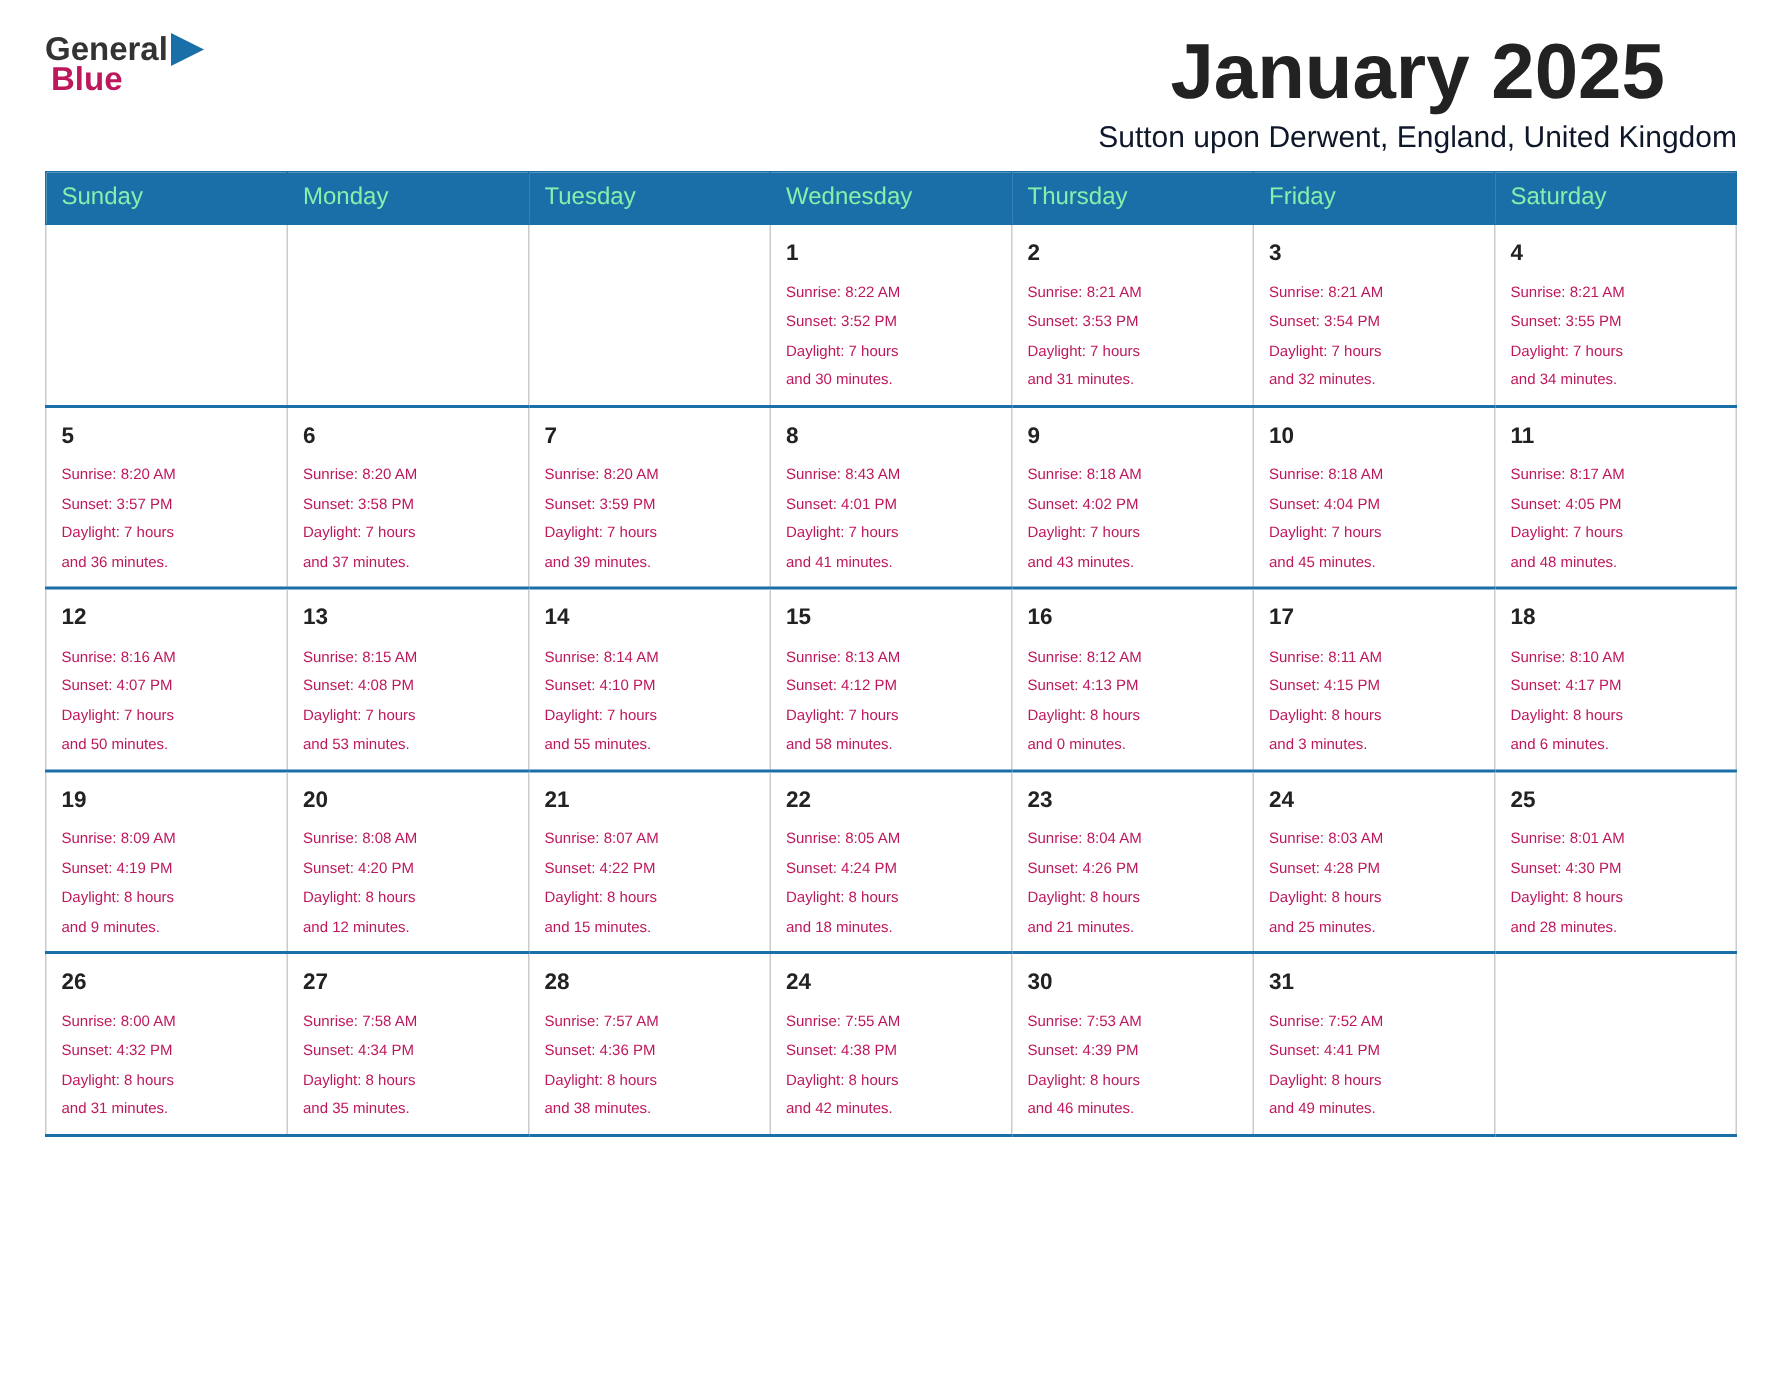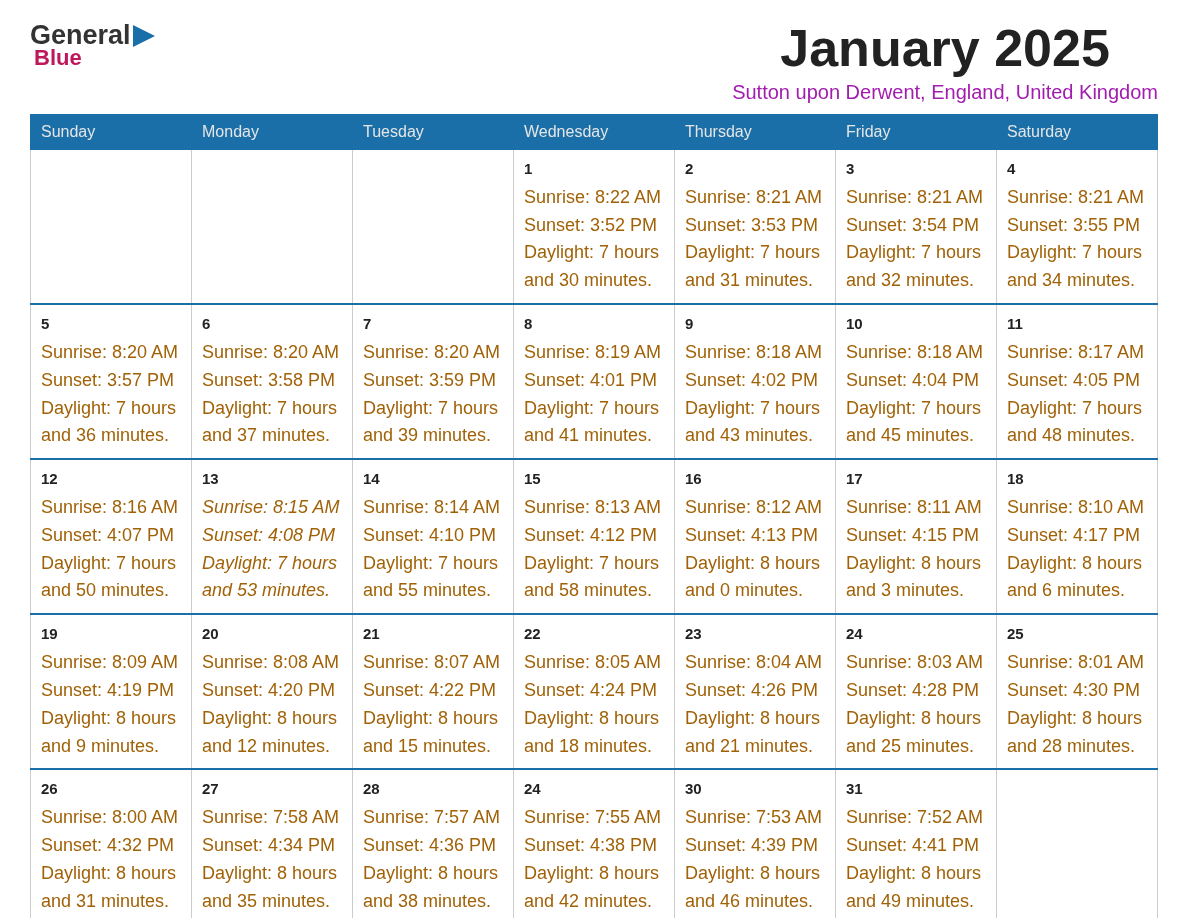--- a/index.html
+++ b/index.html
@@ -15,51 +15,51 @@
       justify-content: space-between;
       align-items: flex-start;
       margin-bottom: 10px;
     }
     .logo {
       display: flex;
       align-items: center;
       gap: 4px;
     }
     .logo-text-general {
-      font-size: 27px;
+      font-size: 22px;
       font-weight: bold;
       color: #333;
     }
     .logo-text-blue {
       font-size: 22px;
       font-weight: bold;
       color: #be185d;
     }
     .title-area {
       text-align: center;
     }
     .month-title {
       font-size: 52px;
       font-weight: bold;
       color: #222;
       line-height: 1.1;
     }
     .location-title {
       font-size: 20px;
-      color: #a21caf;
+      color: #0f172a;
       margin-top: 4px;
     }
     .calendar-table {
       width: 100%;
       border-collapse: collapse;
       margin-top: 10px;
     }
     .calendar-table th {
       background-color: #1a6fa8;
-      color: #e5e5e5;
+      color: #86efac;
       font-size: 16px;
       font-weight: normal;
       padding: 8px 10px;
       text-align: left;
       border: 1px solid #1a6fa8;
     }
     .calendar-table td {
       vertical-align: top;
       border: 1px solid #ccc;
       padding: 8px 10px;
@@ -73,22 +73,22 @@
       border-bottom: 2px solid #1a6fa8;
     }
     .day-number {
       font-size: 15px;
       font-weight: bold;
       color: #222;
       display: block;
       margin-bottom: 3px;
     }
     .day-info {
-      font-size: 18px;
-      color: #a16207;
+      font-size: 10px;
+      color: #be185d;
       line-height: 1.55;
     }
     .empty-cell {
       background: #fff;
     }
   </style>
 </head>
 <body>
 
 <div class="header-area">
@@ -152,21 +152,21 @@
 Daylight: 7 hours
 and 36 minutes.</span></td>
         <td><span class="day-number">6</span><span class="day-info" style="white-space: pre-line;">Sunrise: 8:20 AM
 Sunset: 3:58 PM
 Daylight: 7 hours
 and 37 minutes.</span></td>
         <td><span class="day-number">7</span><span class="day-info" style="white-space: pre-line;">Sunrise: 8:20 AM
 Sunset: 3:59 PM
 Daylight: 7 hours
 and 39 minutes.</span></td>
-        <td><span class="day-number">8</span><span class="day-info" style="white-space: pre-line;">Sunrise: 8:19 AM
+        <td><span class="day-number">8</span><span class="day-info" style="white-space: pre-line;">Sunrise: 8:43 AM
 Sunset: 4:01 PM
 Daylight: 7 hours
 and 41 minutes.</span></td>
         <td><span class="day-number">9</span><span class="day-info" style="white-space: pre-line;">Sunrise: 8:18 AM
 Sunset: 4:02 PM
 Daylight: 7 hours
 and 43 minutes.</span></td>
         <td><span class="day-number">10</span><span class="day-info" style="white-space: pre-line;">Sunrise: 8:18 AM
 Sunset: 4:04 PM
 Daylight: 7 hours
@@ -174,21 +174,21 @@
         <td><span class="day-number">11</span><span class="day-info" style="white-space: pre-line;">Sunrise: 8:17 AM
 Sunset: 4:05 PM
 Daylight: 7 hours
 and 48 minutes.</span></td>
       </tr>
       <tr class="week-row">
         <td><span class="day-number">12</span><span class="day-info" style="white-space: pre-line;">Sunrise: 8:16 AM
 Sunset: 4:07 PM
 Daylight: 7 hours
 and 50 minutes.</span></td>
-        <td><span class="day-number">13</span><span class="day-info" style="white-space: pre-line; font-style: italic;">Sunrise: 8:15 AM
+        <td><span class="day-number">13</span><span class="day-info" style="white-space: pre-line;">Sunrise: 8:15 AM
 Sunset: 4:08 PM
 Daylight: 7 hours
 and 53 minutes.</span></td>
         <td><span class="day-number">14</span><span class="day-info" style="white-space: pre-line;">Sunrise: 8:14 AM
 Sunset: 4:10 PM
 Daylight: 7 hours
 and 55 minutes.</span></td>
         <td><span class="day-number">15</span><span class="day-info" style="white-space: pre-line;">Sunrise: 8:13 AM
 Sunset: 4:12 PM
 Daylight: 7 hours

